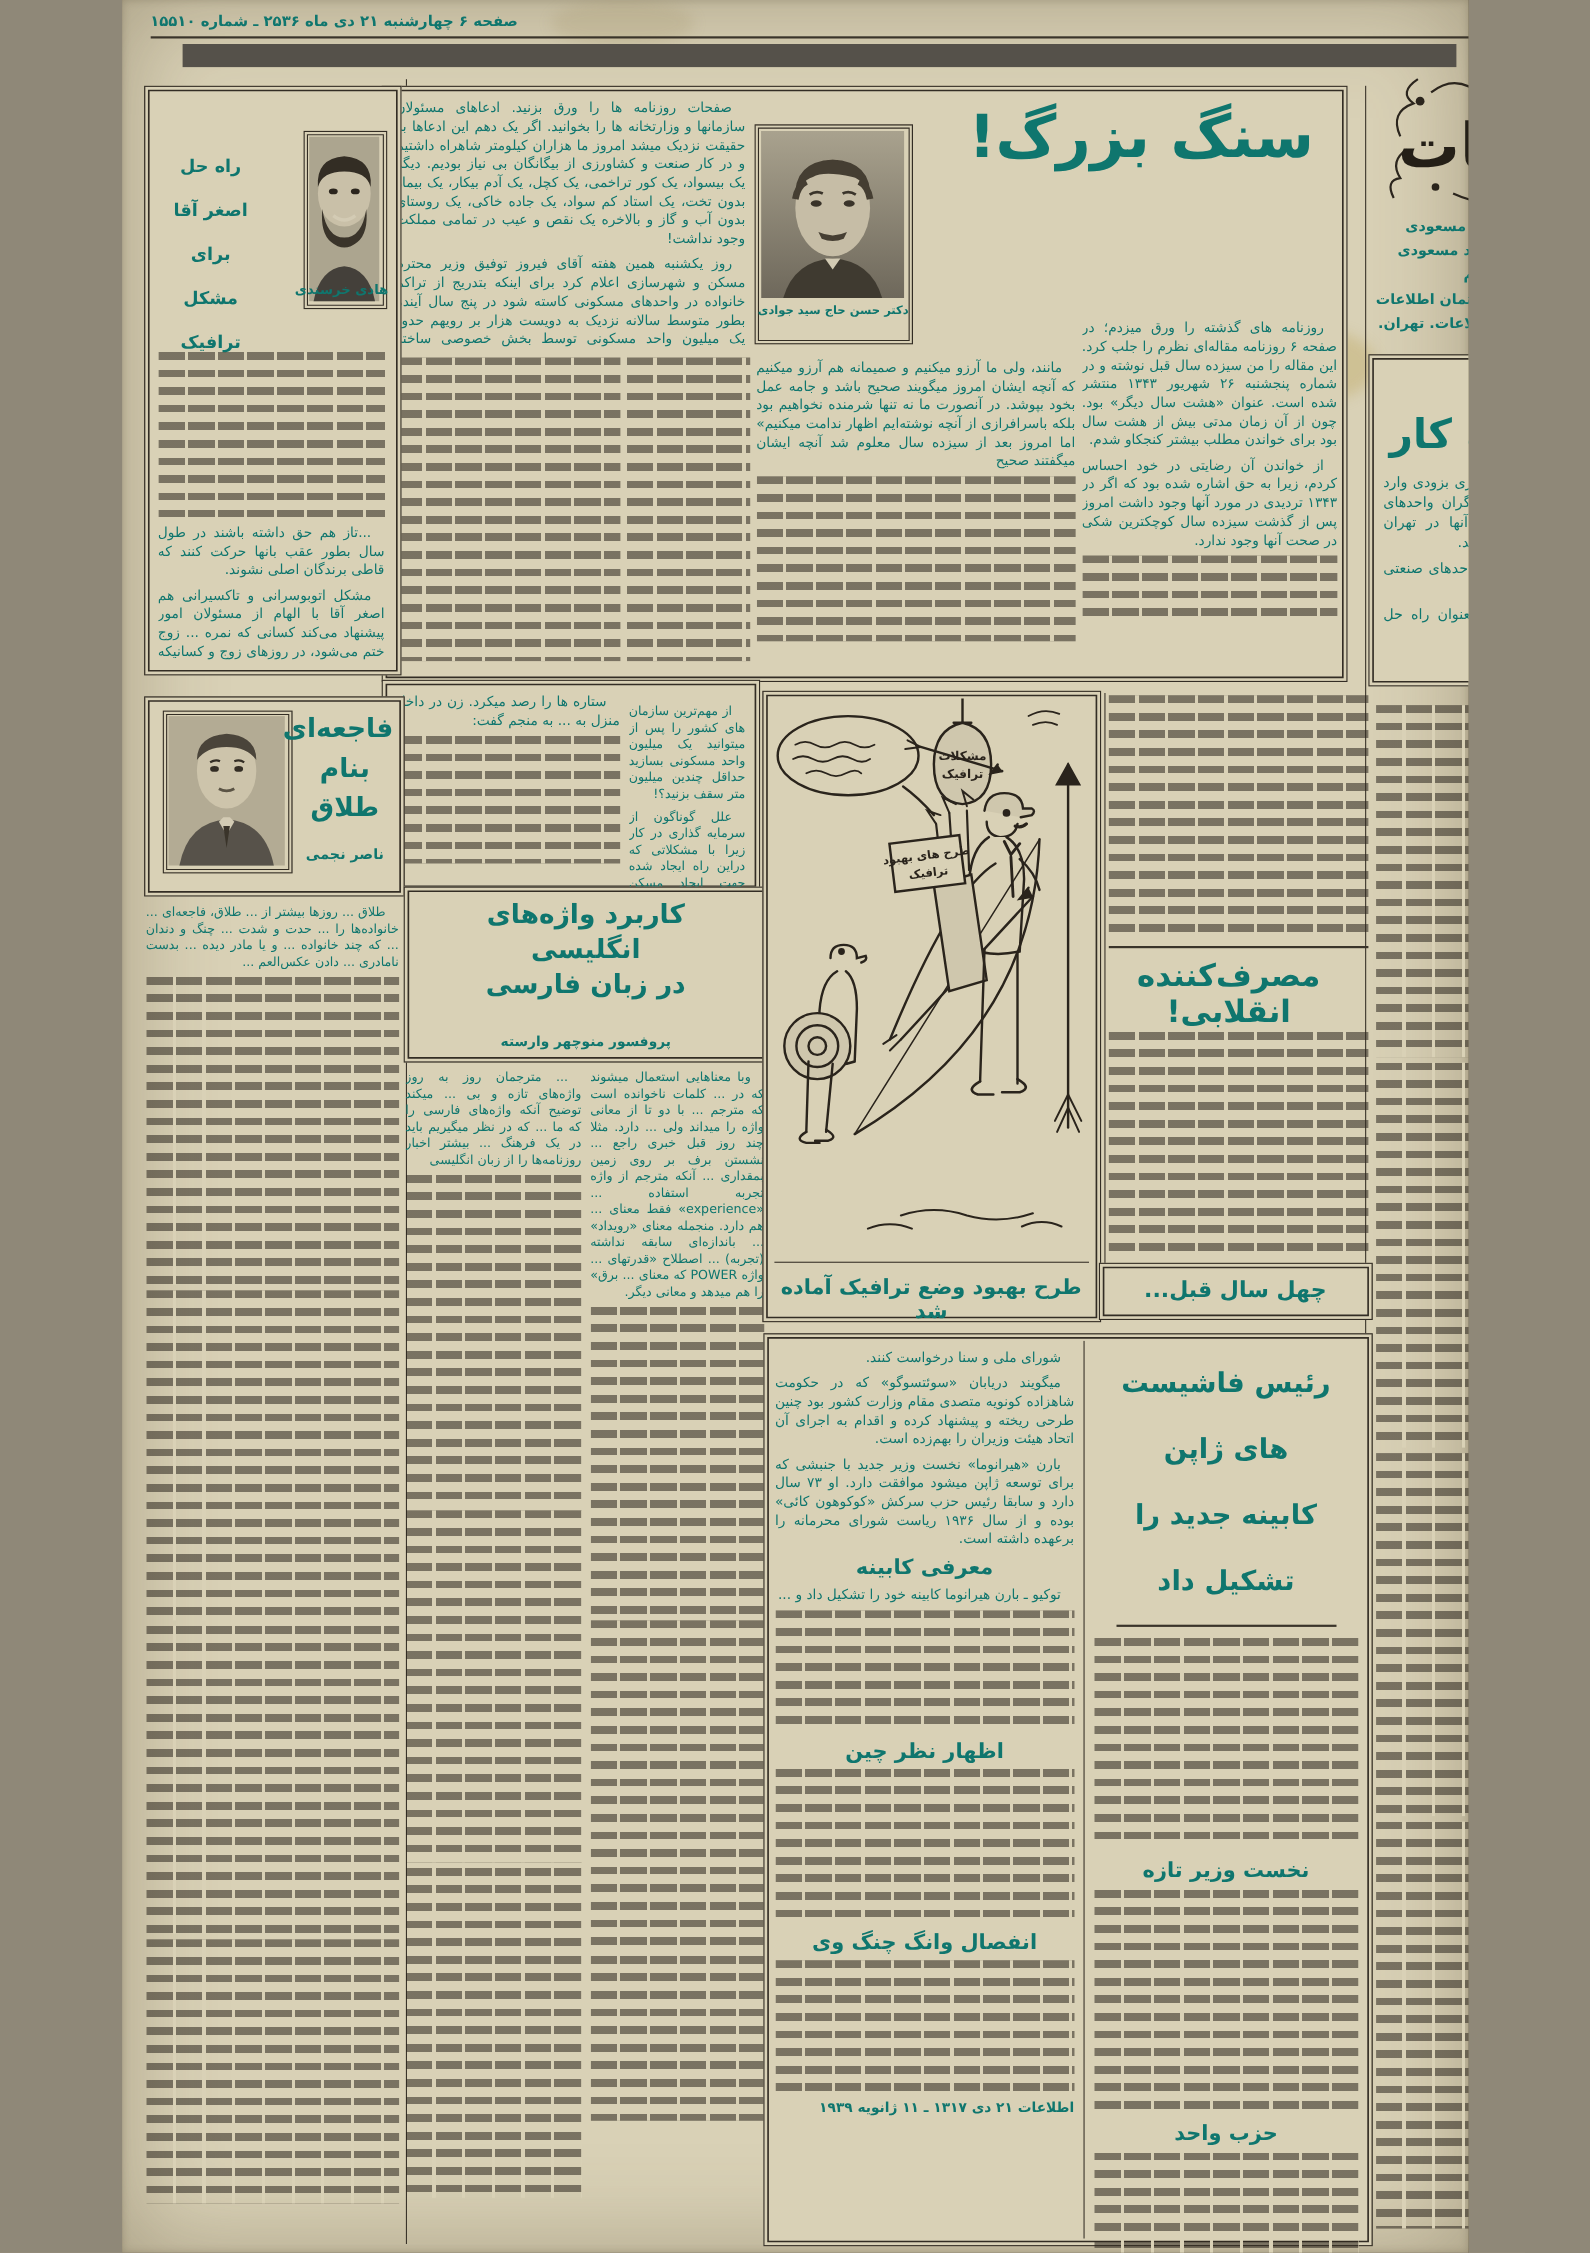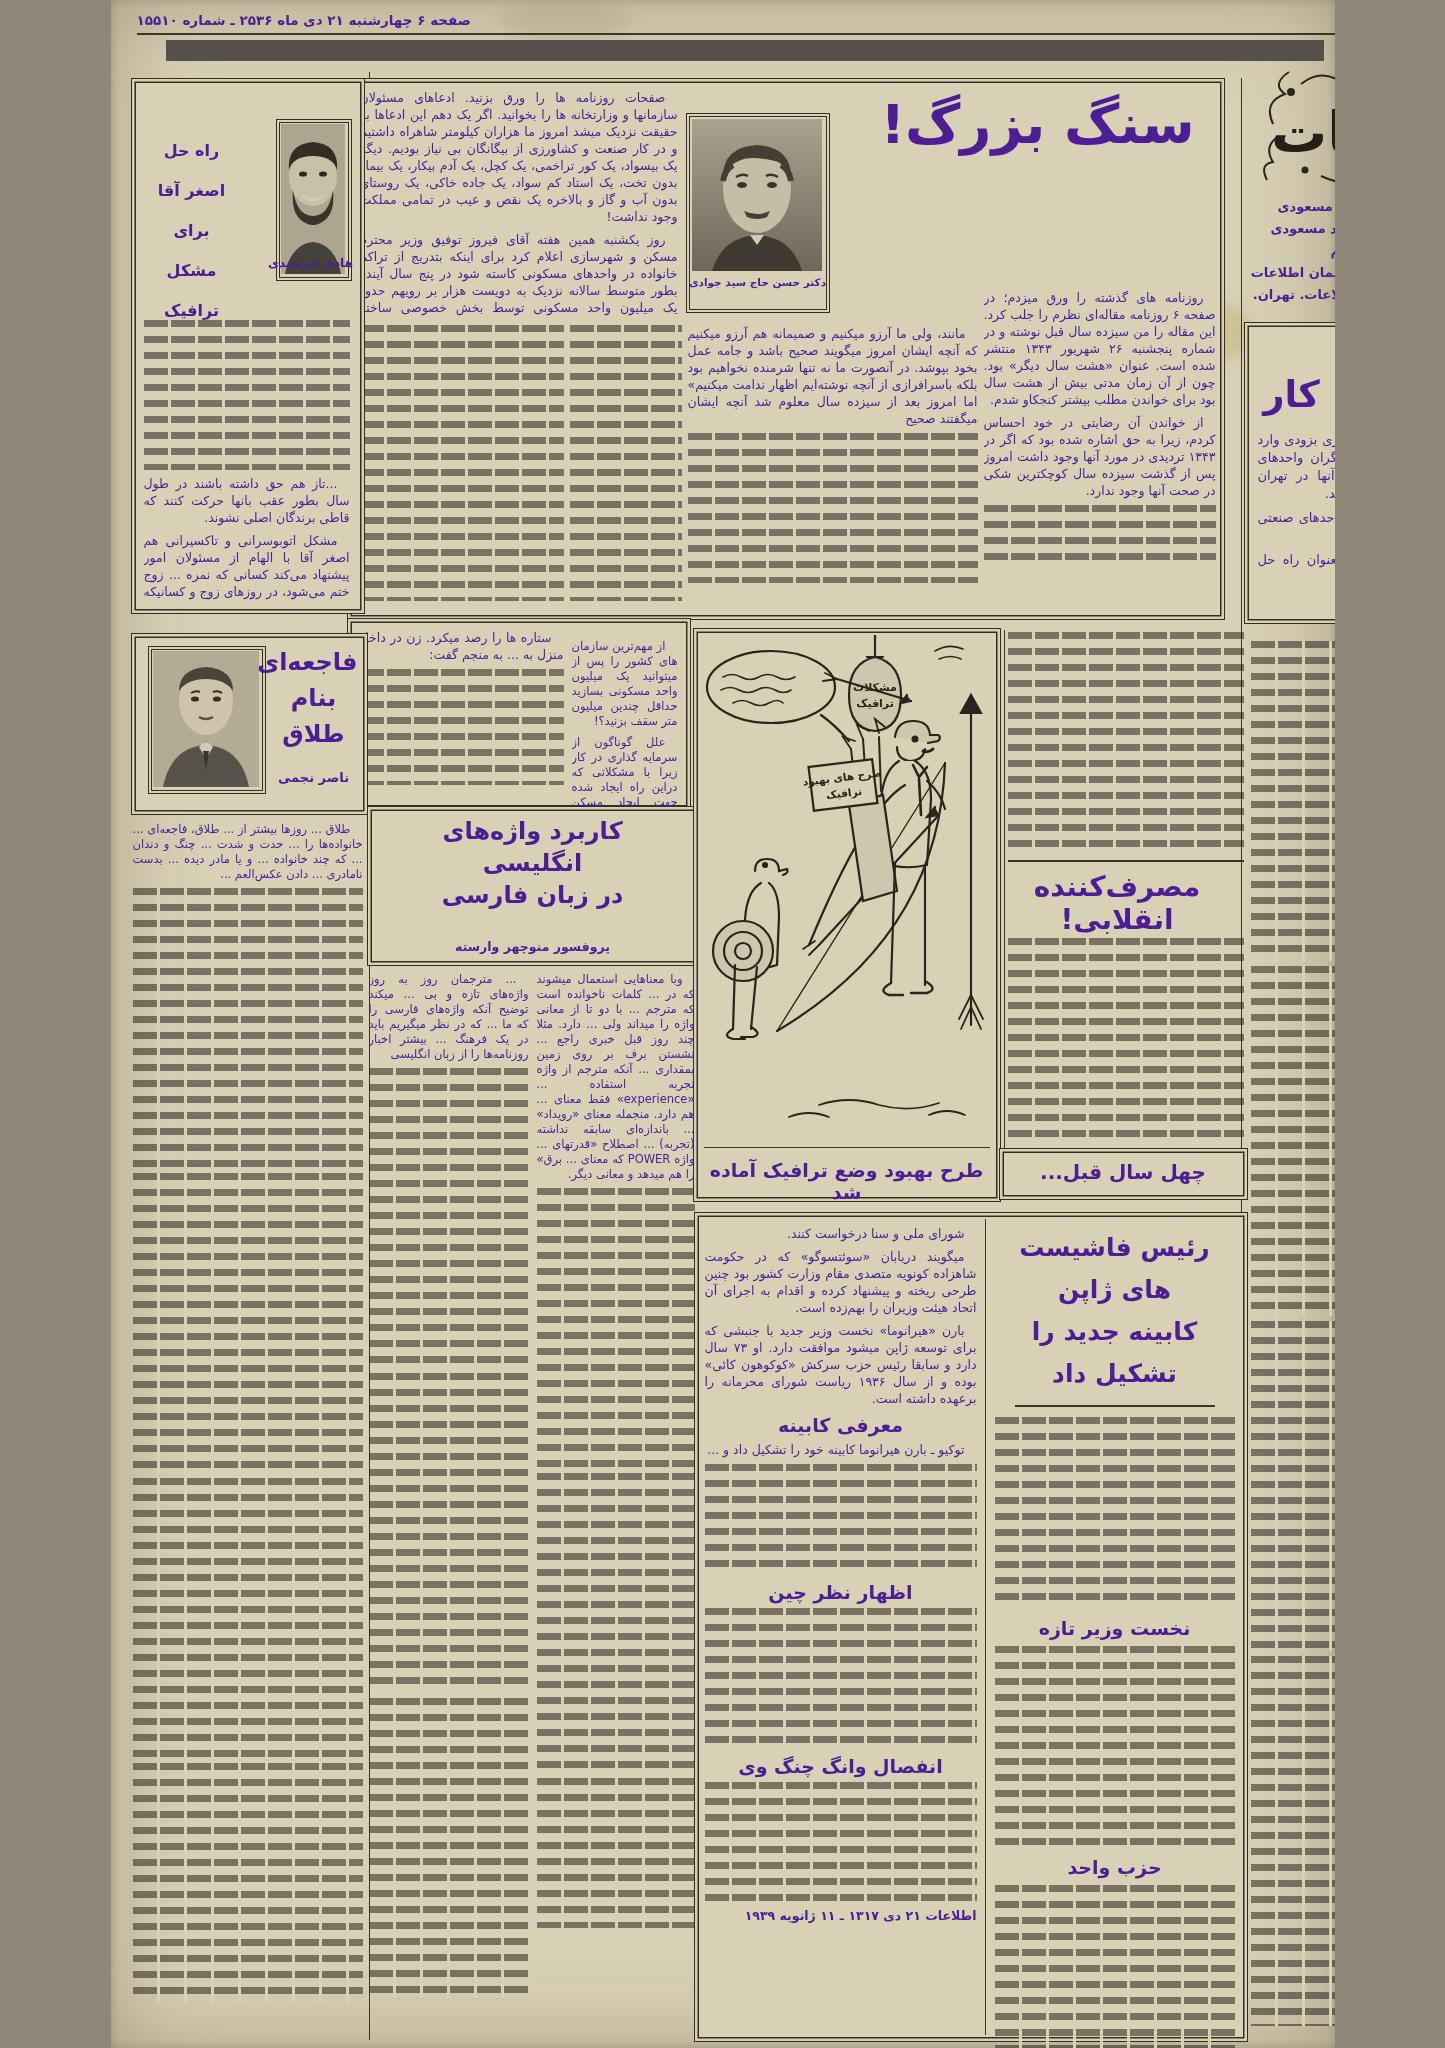--- a/index.html
+++ b/index.html
@@ -1,20 +1,20 @@
 <!DOCTYPE html>
 <html lang="fa" dir="rtl"><head>
 <meta charset="utf-8">
 <style>
   html,body{margin:0;padding:0;background:#8f8878;}
   .page{
     position:relative; width:1224px; height:2048px; margin:0 auto;
     background:#d9d1b6;
     font-family:"DejaVu Sans", sans-serif;
-    color:#4c1d95; direction:rtl; overflow:hidden;
+    color:#0f766e; direction:rtl; overflow:hidden;
     box-shadow: inset 0 0 90px rgba(90,75,50,.38), inset 0 0 8px rgba(60,50,30,.25);
   }
   .abs{position:absolute;}
   .rule{position:absolute;background:#3a342a;}
   .box{
     position:absolute; background:#d9d1b6;
     border:1.5px solid #332d24;
     box-shadow: inset 0 0 0 2.5px #d9d1b6, inset 0 0 0 4px #332d24;
   }
   .t{font-size:12.5px; line-height:17px; text-align:justify; overflow:hidden;}
@@ -327,21 +327,21 @@
       <p>توکیو ـ بارن هیرانوما کابینه خود را تشکیل داد و ...</p>
       <div class="greek greekblock" style="height:110px;"></div>
       <div class="subhead">اظهار نظر چین</div>
       <div class="greek greekblock" style="height:140px;"></div>
       <div class="subhead">انفصال وانگ چنگ وی</div>
       <div class="greek greekblock" style="height:120px;"></div>
       <p style="font-weight:bold;text-indent:0;">اطلاعات ۲۱ دی ۱۳۱۷ ـ ۱۱ ژانویه ۱۹۳۹</p>
     </div>
 
     <div class="abs" style="left:300px;top:14px;width:240px;height:800px;">
-      <div class="center" style="font-size:25px;font-weight:bold;line-height:42px;">
+      <div class="center" style="font-size:25px;font-weight:bold;line-height:60px;">
         <div>رئیس فاشیست های ژاپن</div>
         <div>کابینه جدید را تشکیل داد</div>
       </div>
       <div class="rule" style="position:static;display:block;width:200px;height:1.5px;margin:10px auto;"></div>
       <div class="greek greekblock" style="height:190px;"></div>
       <div class="subhead">نخست وزیر تازه</div>
       <div class="greek greekblock" style="height:200px;"></div>
       <div class="subhead">حزب واحد</div>
       <div class="greek greekblock" style="height:190px;"></div>
     </div>

